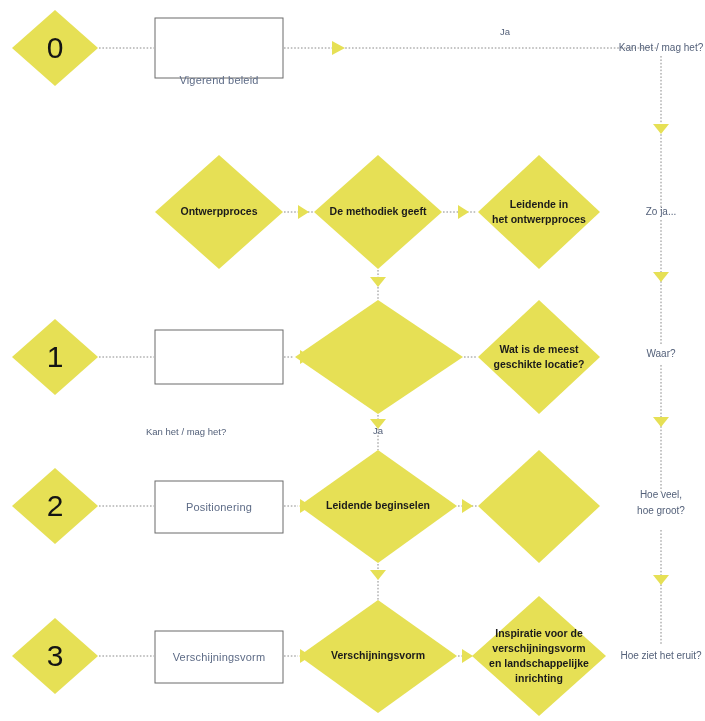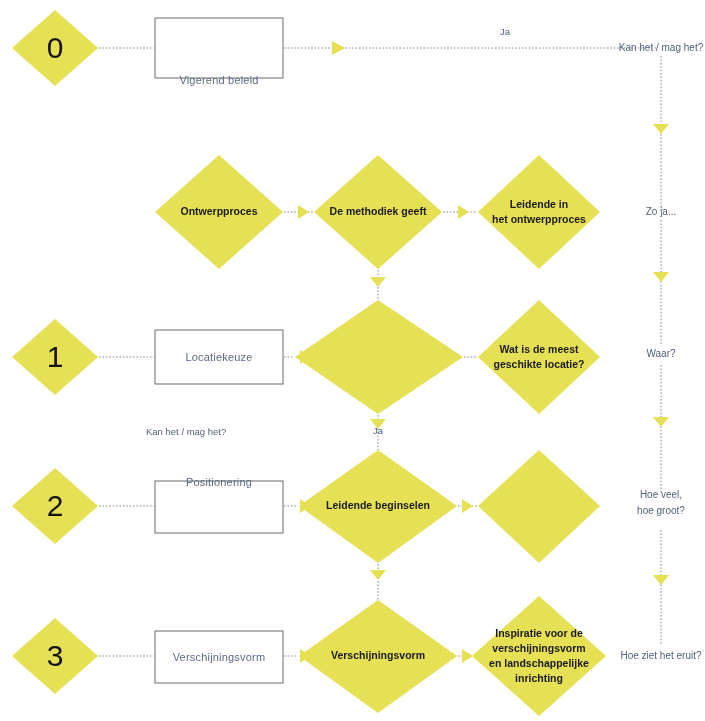--- a/index.html
+++ b/index.html
@@ -154,29 +154,28 @@
   <div class="edge-label" style="left:470px; top:25px; width:70px;">Ja</div>
   <div class="col-label" style="left:607px; top:40px; width:108px; text-align:center;">Kan het / mag het?</div>
 
   <div class="diamond-text" style="left:163px; top:190px; width:112px; height:44px; font-size:10.5px;">Ontwerpproces</div>
   <div class="diamond-text" style="left:320px; top:190px; width:116px; height:44px; font-size:10.5px;">De methodiek geeft</div>
   <div class="diamond-text" style="left:484px; top:186px; width:110px; height:52px; font-size:10.5px; white-space:pre-line;">Leidende in
 het ontwerpproces</div>
   <div class="col-label" style="left:607px; top:204px; width:108px;">Zo ja...</div>
 
   <div class="stage-num" style="left:12px; top:333px; width:86px; height:48px;">1</div>
-  <div class="box-label" style="left:155px; top:330px; width:128px; height:54px;">Locatiekeuze</div>
   <div class="diamond-text" style="left:484px; top:331px; width:110px; height:52px; font-size:10.5px; white-space:pre-line;">Wat is de meest
 geschikte locatie?</div>
   <div class="edge-label" style="left:146px; top:425px; width:140px; text-align:left;">Kan het / mag het?</div>
   <div class="edge-label" style="left:358px; top:424px; width:40px;">Ja</div>
   <div class="col-label" style="left:607px; top:346px; width:108px;">Waar?</div>
 
   <div class="stage-num" style="left:12px; top:482px; width:86px; height:48px;">2</div>
-  <div class="box-label" style="left:155px; top:456px; width:128px; height:52px;">Positionering</div>
+  <div class="box-label" style="left:155px; top:481px; width:128px; height:52px;">Positionering</div>
   <div class="diamond-text" style="left:310px; top:490px; width:136px; height:32px; font-size:10.5px;">Leidende beginselen</div>
   <div class="col-label" style="left:607px; top:487px; width:108px;">Hoe veel,
 hoe groot?</div>
 
   <div class="stage-num" style="left:12px; top:632px; width:86px; height:48px;">3</div>
   <div class="box-label" style="left:155px; top:631px; width:128px; height:52px;">Verschijningsvorm</div>
   <div class="diamond-text" style="left:310px; top:640px; width:136px; height:32px; font-size:10.5px;">Verschijningsvorm</div>
   <div class="diamond-text" style="left:480px; top:616px; width:118px; height:80px; font-size:10.5px; white-space:pre-line;">Inspiratie voor de
 verschijningsvorm
 en landschappelijke

